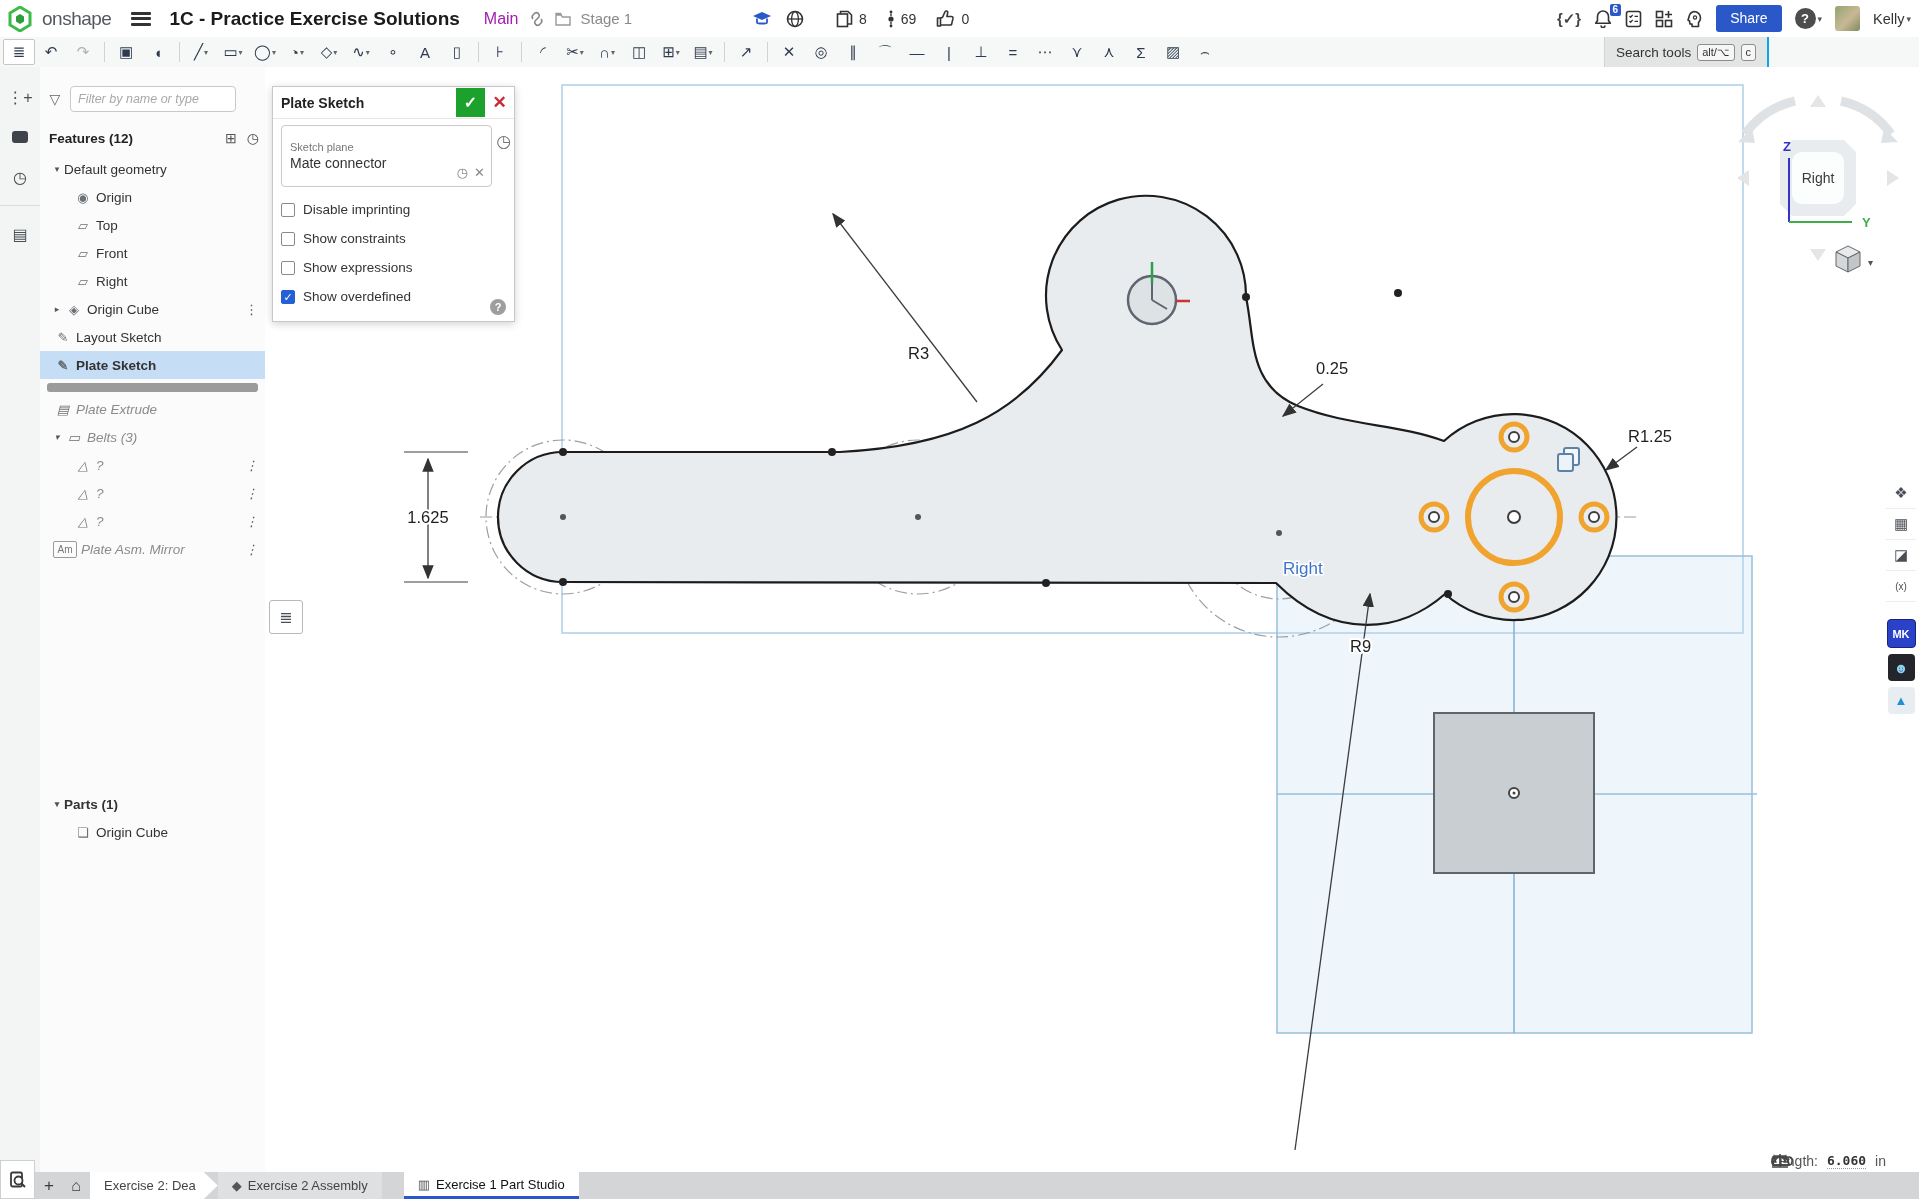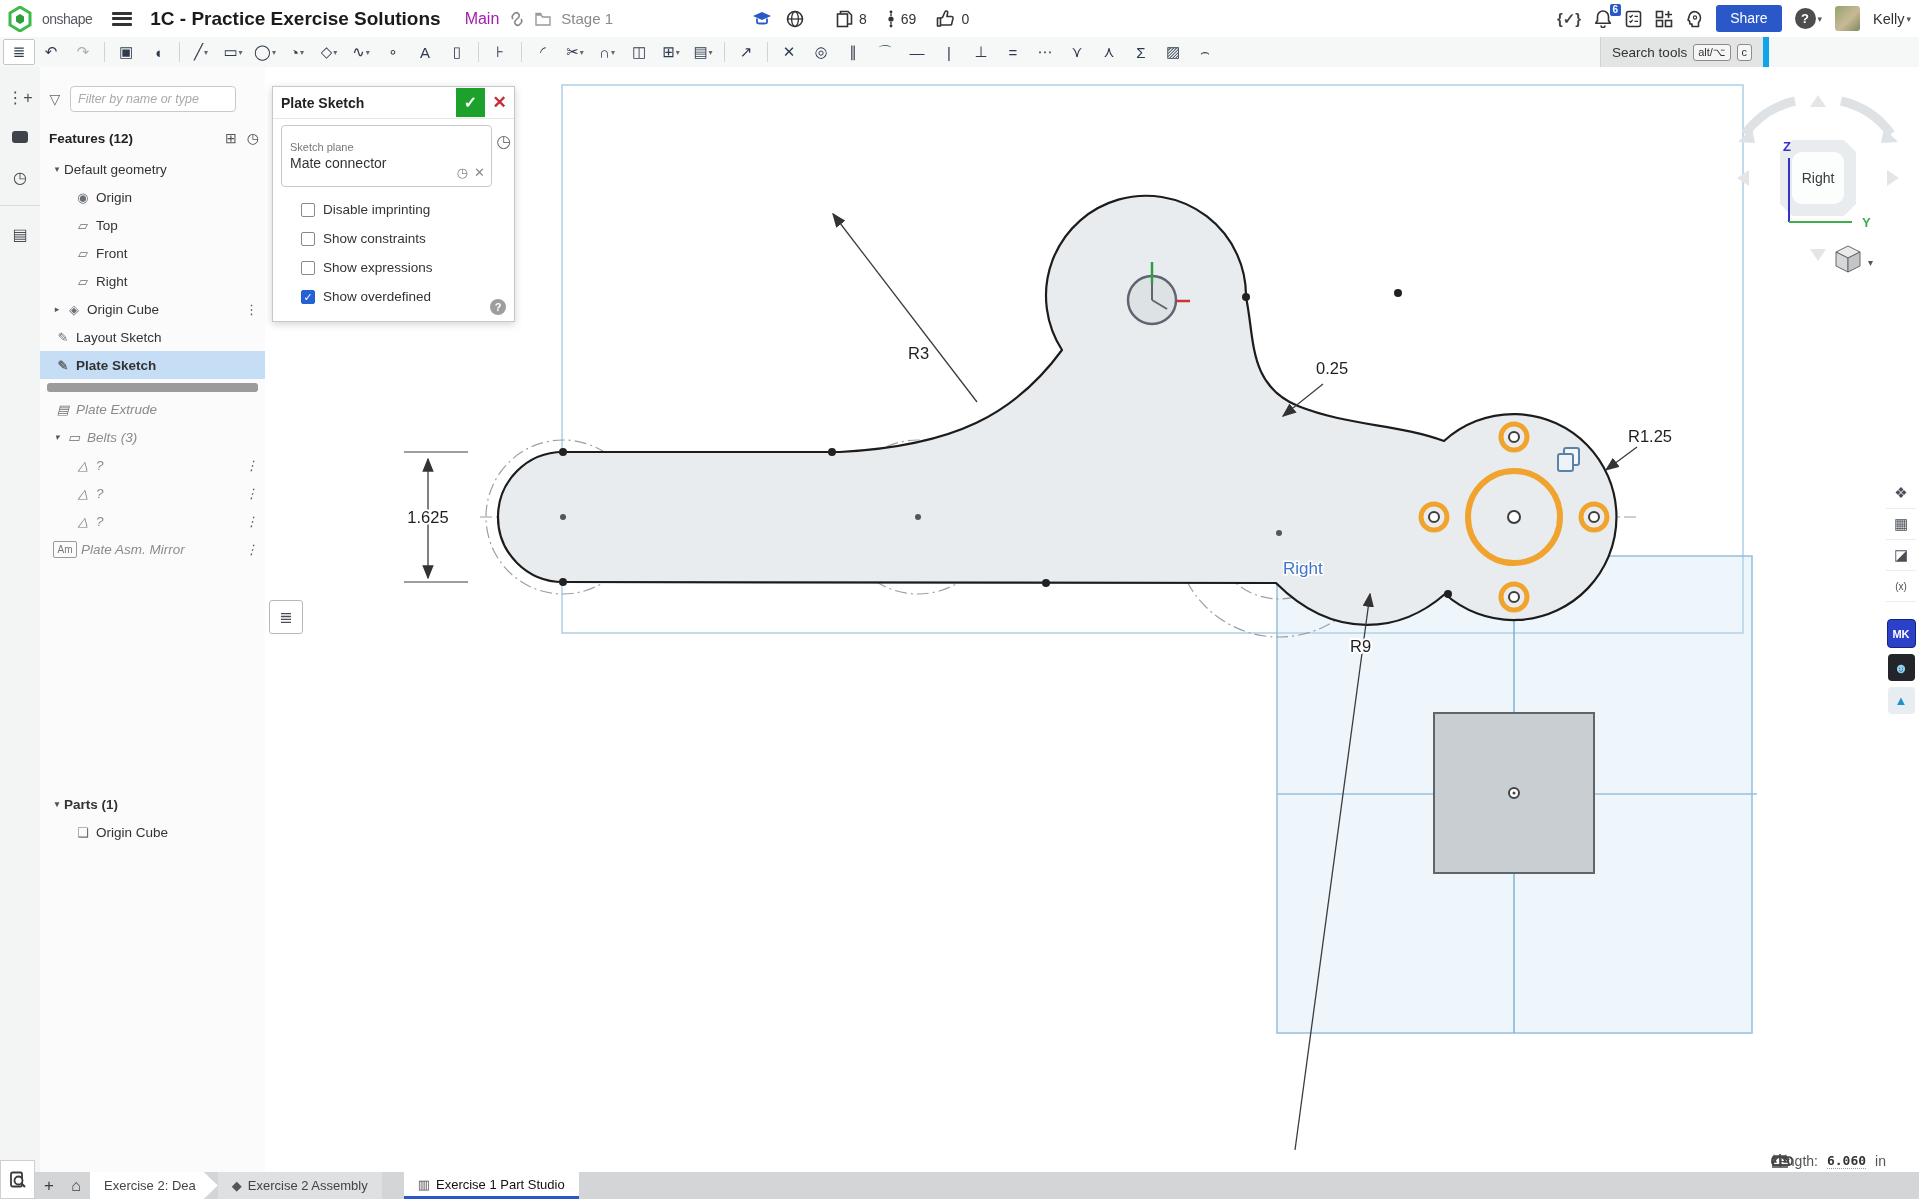--- a/index.html
+++ b/index.html
@@ -1,21 +1,21 @@
 <!DOCTYPE html>
 <html><head>
 <meta charset="utf-8">
 <style>
   html,body{margin:0;padding:0;background:#e9e9e9;font-family:"Liberation Sans",sans-serif;}
   #app{position:relative;width:1919px;height:1199px;background:#fff;overflow:hidden;}
 
   
   .hdr{position:absolute;top:0;left:0;right:0;height:37px;background:#fff;display:flex;align-items:center;}
   .hdr-left{display:flex;align-items:center;gap:10px;padding-left:8px;}
-  .wordmark{font-size:14px;color:#55595e;letter-spacing:-0.5px;}
+  .wordmark{font-size:19px;color:#55595e;letter-spacing:-0.5px;}
   .burger{width:20px;height:14px;display:flex;flex-direction:column;justify-content:space-between;margin-left:10px;}
   .burger div{height:3px;background:#333;border-radius:1px;}
   .doc-title{font-size:19px;font-weight:bold;color:#1b1b1b;margin-left:8px;white-space:nowrap;}
   .branch{font-size:16px;color:#a21caf;margin-left:14px;}
   .ws-label{font-size:15px;color:#8a8a8a;}
   .hdr-mid{position:absolute;left:752px;top:0;height:37px;display:flex;align-items:center;gap:14px;color:#3b3b3b;font-size:14px;}
   .hdr-right{position:absolute;right:8px;top:0;height:37px;display:flex;align-items:center;gap:13px;}
   .hicon{display:flex;align-items:center;justify-content:center;color:#444;}
   .cnt{font-size:14px;color:#333;margin-left:-8px;}
   .bell-wrap{position:relative;}
@@ -28,21 +28,21 @@
   .brace{font-size:15px;color:#444;font-weight:bold;}
 
   
   .tbar{position:absolute;top:37px;left:0;right:0;height:30px;background:#f6f7f7;border-bottom:1px solid #dcdcdc;display:flex;align-items:center;padding-left:3px;}
   .tb-items{display:flex;align-items:center;height:30px;}
   .tb-btn{height:24px;min-width:24px;padding:0 3px;display:flex;align-items:center;justify-content:center;color:#2e3a4e;font-size:15px;border:1px solid transparent;border-radius:2px;cursor:pointer;}
   .tb-active{background:#fff;border-color:#c6c6c6;}
   .tb-dim{color:#aab0b6;}
   .tb-caret{font-size:8px;color:#666;margin-left:1px;}
   .tb-div{width:1px;height:20px;background:#d2d2d2;margin:0 5px;}
-  .search-tools{position:absolute;right:150px;top:0;height:30px;background:#e3e4e4;border-left:1px solid #d2d2d2;border-right:6px solid #0ea5e9;display:flex;align-items:center;gap:6px;padding:0 11px;font-size:13.5px;color:#333;}
+  .search-tools{position:absolute;right:150px;top:0;height:30px;background:#e3e4e4;border-left:1px solid #d2d2d2;border-right:2px solid #0ea5e9;display:flex;align-items:center;gap:6px;padding:0 11px;font-size:13.5px;color:#333;}
   .key{border:1px solid #8d8d8d;border-radius:3px;background:#f6f6f6;font-size:11px;line-height:15px;padding:0 4px;color:#333;}
 
   
   .lstrip{position:absolute;left:0;top:67px;bottom:27px;width:40px;background:#f3f4f4;border-right:1px solid #e0e0e0;display:flex;flex-direction:column;align-items:center;padding-top:18px;gap:16px;}
   .ls-btn{width:26px;height:24px;display:flex;align-items:center;justify-content:center;color:#4a4f55;font-size:16px;cursor:pointer;}
   .ls-div{width:40px;height:1px;background:#dcdcdc;}
   .bubble{width:16px;height:12px;background:#3f444a;border-radius:3px;position:relative;}
   .bubble:after{content:"";position:absolute;left:3px;bottom:-4px;border:4px solid transparent;border-top-color:#3f444a;border-left-width:2px;}
 
   
@@ -80,21 +80,21 @@
   .dlg-hdr{height:31px;display:flex;align-items:center;border-bottom:1px solid #e6e6e6;}
   .dlg-title{font-size:14px;font-weight:bold;color:#222;padding-left:8px;}
   .dlg-check{margin-left:auto;width:29px;height:29px;background:#1ba12c;color:#fff;display:flex;align-items:center;justify-content:center;font-size:16px;font-weight:bold;cursor:pointer;}
   .dlg-x{width:29px;height:29px;display:flex;align-items:center;justify-content:center;color:#c92a36;font-size:17px;font-weight:bold;cursor:pointer;}
   .dlg-body{position:relative;padding:6px 8px 10px 8px;}
   .fld{width:193px;border:1px solid #c9c9c9;border-radius:4px;padding:15px 8px;position:relative;cursor:pointer;}
   .fld-lab{font-size:11px;color:#777;}
   .fld-val{font-size:14px;color:#333;margin-top:2px;}
   .fld-icons{position:absolute;right:6px;bottom:6px;display:flex;gap:6px;color:#888;font-size:13px;}
   .fld-clock-out{position:absolute;right:3px;top:12px;color:#777;font-size:17px;}
-  .opt-row{display:flex;align-items:center;gap:8px;height:29px;margin-left:20px;}
+  .opt-row{display:flex;align-items:center;gap:8px;height:29px;}
   .cb{width:14px;height:14px;border:1.5px solid #8a8a8a;border-radius:2px;background:#fff;box-sizing:border-box;flex:none;}
   .cb.checked{background:#2361d4;border-color:#2361d4;color:#fff;font-size:11px;line-height:12px;text-align:center;}
   .opt-lab{font-size:13.5px;color:#333;}
   .dlg-help{position:absolute;right:8px;bottom:6px;width:16px;height:16px;border-radius:50%;background:#9e9e9e;color:#fff;font-size:11px;font-weight:bold;display:flex;align-items:center;justify-content:center;}
 
   .float-list{position:absolute;left:4px;top:533px;width:32px;height:32px;background:#fff;border:1px solid #b9b9b9;border-radius:3px;display:flex;align-items:center;justify-content:center;color:#4a4f55;font-size:16px;cursor:pointer;z-index:3;}
 
   
   .rstrip{position:absolute;right:0;top:411px;width:36px;display:flex;flex-direction:column;align-items:center;z-index:4;}
   .rs-btn{width:30px;height:30px;display:flex;align-items:center;justify-content:center;color:#4a4f55;font-size:15px;border-bottom:1px solid #ececec;cursor:pointer;background:rgba(255,255,255,.85);}

